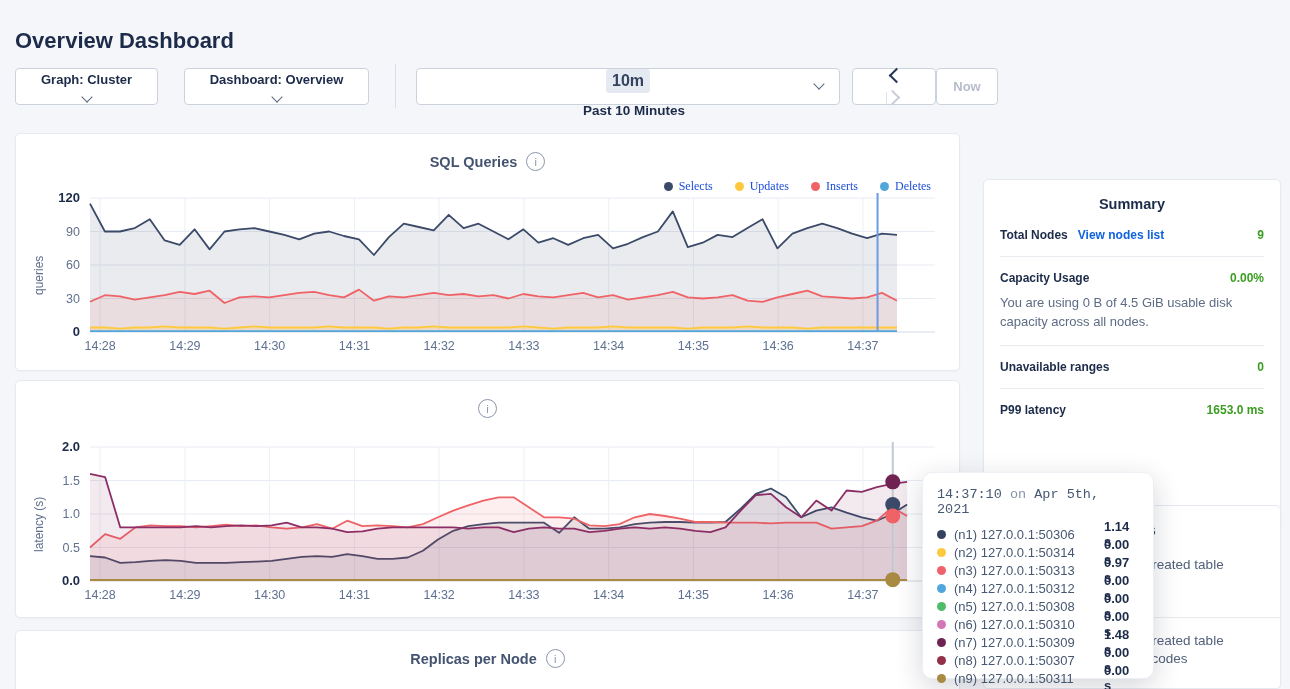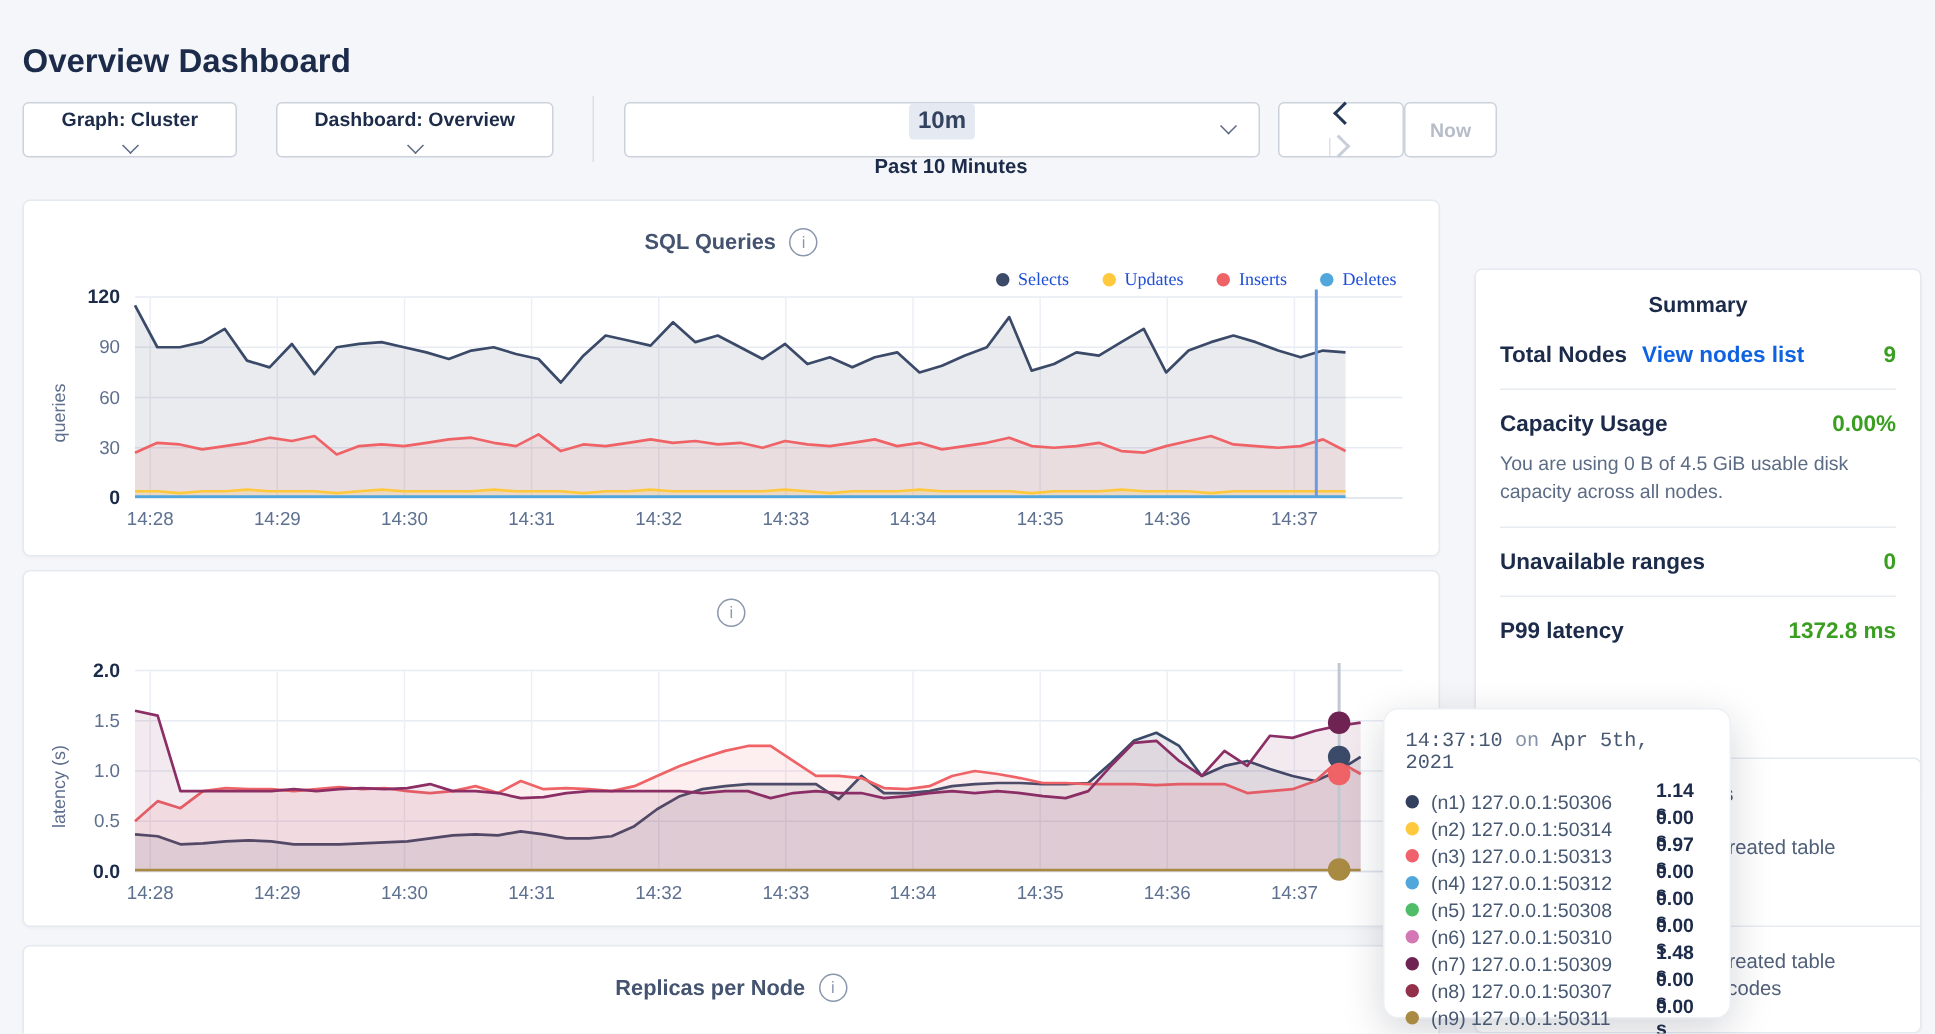--- a/index.html
+++ b/index.html
@@ -49,21 +49,21 @@
   .legend-dot{width:9px;height:9px;border-radius:50%;}
   .y-unit{position:absolute;left:16px;top:86px;height:110px;display:flex;align-items:center;justify-content:center;
           writing-mode:vertical-rl;transform:rotate(180deg);font-size:12px;color:#5d6f8d;}
   .chart-svg{position:absolute;left:10px;top:58px;}
 
   
   .summary-title{margin:16px 0 2px;text-align:center;font-size:14.5px;font-weight:700;color:#1c2b49;}
   .sum-rows{padding:0 16px;}
   .sum-row{padding:14px 0;border-top:1px solid #e8ecf1;}
   .sum-row:first-child{border-top:none;}
-  .sum-line{display:flex;align-items:baseline;gap:10px;font-size:15px;font-weight:700;}
+  .sum-line{display:flex;align-items:baseline;gap:10px;font-size:12px;font-weight:700;}
   .sum-label{color:#1c2b49;}
   .sum-link{color:#1063e0;cursor:pointer;}
   .sum-value{margin-left:auto;color:#3a9e21;}
   .sum-desc{margin-top:8px;font-size:13px;font-weight:400;color:#5d6c85;line-height:19px;}
 
   
   .events-title{margin:16px 0 4px;text-align:center;font-size:14.5px;font-weight:700;color:#44536f;}
   .event-entry{padding:14px 16px 26px;border-top:1px solid #e8ecf1;font-size:13.5px;color:#52607a;line-height:17.5px;cursor:pointer;}
   .event-entry:first-of-type{border-top:none;}
 
@@ -251,21 +251,21 @@
     </div>
     <div class="sum-row">
       <div class="sum-line">
         <span class="sum-label">Unavailable ranges</span>
         <span class="sum-value">0</span>
       </div>
     </div>
     <div class="sum-row">
       <div class="sum-line">
         <span class="sum-label">P99 latency</span>
-        <span class="sum-value">1372.8 ms</span>
+        <span class="sum-value">1653.0 ms</span>
       </div>
     </div>
   </div>
 </div>
 
 <div class="panel panel-events">
   <div class="events-title">Events</div>
   <div id="events-list">
       <div class="event-entry">
         <div>Table created: user root created table</div>

